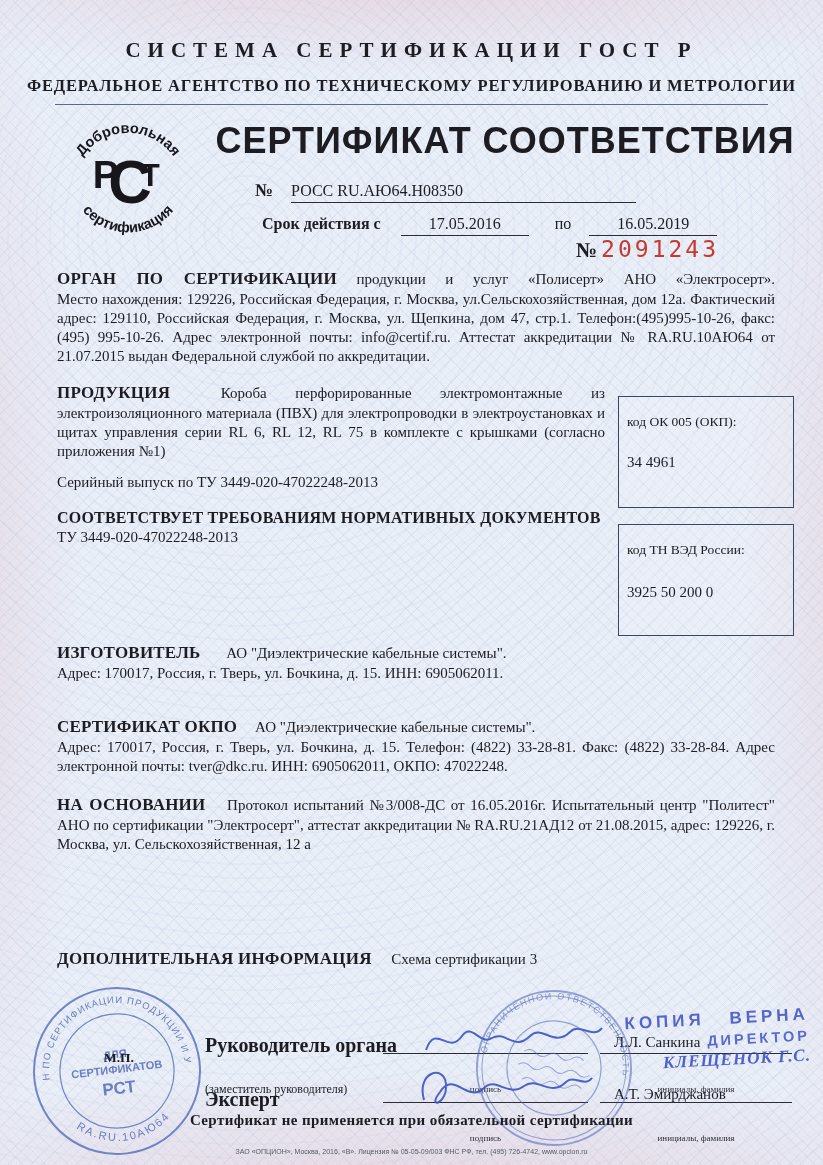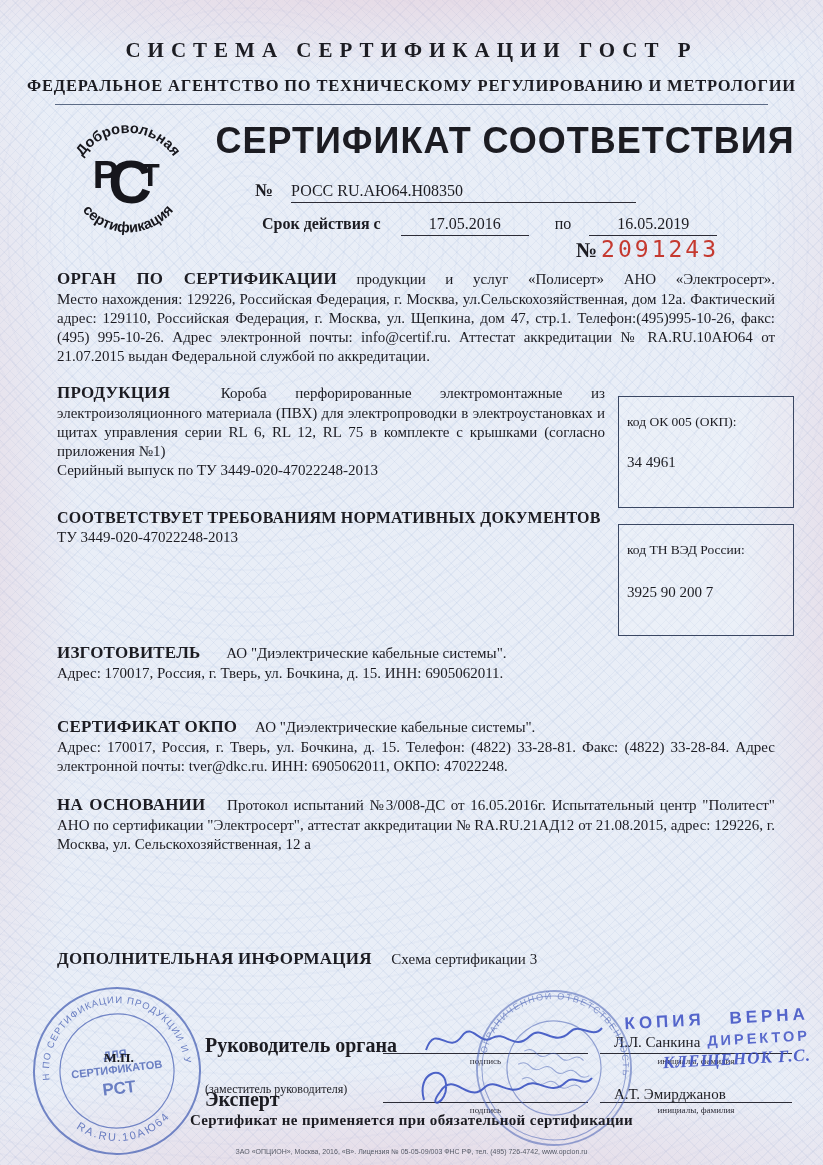--- a/index.html
+++ b/index.html
@@ -39,21 +39,21 @@
   .serial .lbl{font-weight:bold;font-size:21px;}
   .serial .val{font-family:"DejaVu Sans Mono",monospace;font-size:23px;letter-spacing:3px;color:#c5392f;}
   .codebox{position:absolute;left:618px;width:158px;border:1.4px solid #3a4763;padding:17px 8px;background:rgba(255,255,255,0.12);}
   .codebox .cb-l{font-size:13.5px;}
   .codebox .cb-v{font-size:15px;}
   .spreadline{text-align:justify;text-align-last:justify;margin:0;}
   .gap-r{margin-right:22px;}
   .siglabel{font-weight:bold;font-size:20px;}
   .sigsub{font-size:12px;}
   .sigline{position:absolute;border-bottom:1.2px solid #2c2c36;height:0;}
-  .sigcap{position:absolute;font-size:9px;text-align:center;color:#2c2c36;}
+  .sigcap{position:absolute;font-size:9px;text-align:center;color:#2c2c36;margin-top:28px;}
   .signame{position:absolute;font-size:15px;white-space:nowrap;}
   .mp{font-weight:bold;font-size:13.5px;}
   .copystamp{left:598px;top:1010px;width:212px;color:#4053c5;transform:rotate(-3deg);text-align:right;}
   .copystamp .cs1{font-family:"Liberation Sans",sans-serif;font-weight:bold;font-size:17px;letter-spacing:4px;word-spacing:16px;opacity:0.88;}
   .copystamp .cs2{font-family:"Liberation Sans",sans-serif;font-weight:bold;font-size:14.5px;letter-spacing:3px;margin-top:3px;opacity:0.85;}
   .copystamp .cs3{font-style:italic;font-weight:bold;font-size:17px;letter-spacing:1px;margin-top:2px;opacity:0.9;}
   .notice{left:0;top:1112px;width:100%;font-weight:bold;font-size:15px;letter-spacing:0.4px;}
   .printline{left:0;top:1148px;width:100%;font-size:7px;color:#555a66;font-family:"Liberation Sans",sans-serif;}
 </style>
 </head>
@@ -106,36 +106,36 @@
       <span>продукции и услуг «Полисерт» АНО «Электросерт».</span>
     </p>
     <p class="t">Место нахождения: 129226, Российская Федерация, г. Москва, ул.Сельскохозяйственная, дом 12а. Фактический адрес: 129110, Российская Федерация, г. Москва, ул. Щепкина, дом 47, стр.1. Телефон:(495)995-10-26, факс: (495) 995-10-26. Адрес электронной почты: info@certif.ru. Аттестат аккредитации № RA.RU.10АЮ64 от 21.07.2015 выдан Федеральной службой по аккредитации.</p>
   </div>
 
   <div class="sec" style="top:382px;width:548px;">
     <p class="t">
       <span class="h gap-r">ПРОДУКЦИЯ</span>
       <span>Короба перфорированные электромонтажные из электроизоляционного материала (ПВХ) для электропроводки в электроустановках и щитах управления серии RL 6, RL 12, RL 75 в комплекте с крышками (согласно приложения №1)</span>
     </p>
-    <p class="t" style="margin-top:0;">Серийный выпуск по ТУ 3449-020-47022248-2013</p>
+    <p class="t" style="margin-top:12px;">Серийный выпуск по ТУ 3449-020-47022248-2013</p>
   </div>
 
   <div class="codebox" style="top:396px;height:76px;">
     <div class="cb-l">код ОК 005 (ОКП):</div>
     <div class="cb-v" style="margin-top:24px;">34 4961</div>
   </div>
 
   <div class="sec" style="top:508px;width:548px;">
     <p class="t"><span class="h" style="font-size:16px;">СООТВЕТСТВУЕТ ТРЕБОВАНИЯМ НОРМАТИВНЫХ ДОКУМЕНТОВ</span></p>
     <p class="t">ТУ 3449-020-47022248-2013</p>
   </div>
 
   <div class="codebox" style="top:524px;height:76px;">
     <div class="cb-l">код ТН ВЭД России:</div>
-    <div class="cb-v" style="margin-top:26px;">3925 90 200 7</div>
+    <div class="cb-v" style="margin-top:26px;">3925 50 200 0</div>
   </div>
 
   <div class="sec" style="top:642px;">
     <p class="t">
       <span class="h gap-r">ИЗГОТОВИТЕЛЬ</span>
       <span>АО "Диэлектрические кабельные системы".</span>
     </p>
     <p class="t">Адрес: 170017, Россия, г. Тверь, ул. Бочкина, д. 15. ИНН: 6905062011.</p>
   </div>
 

